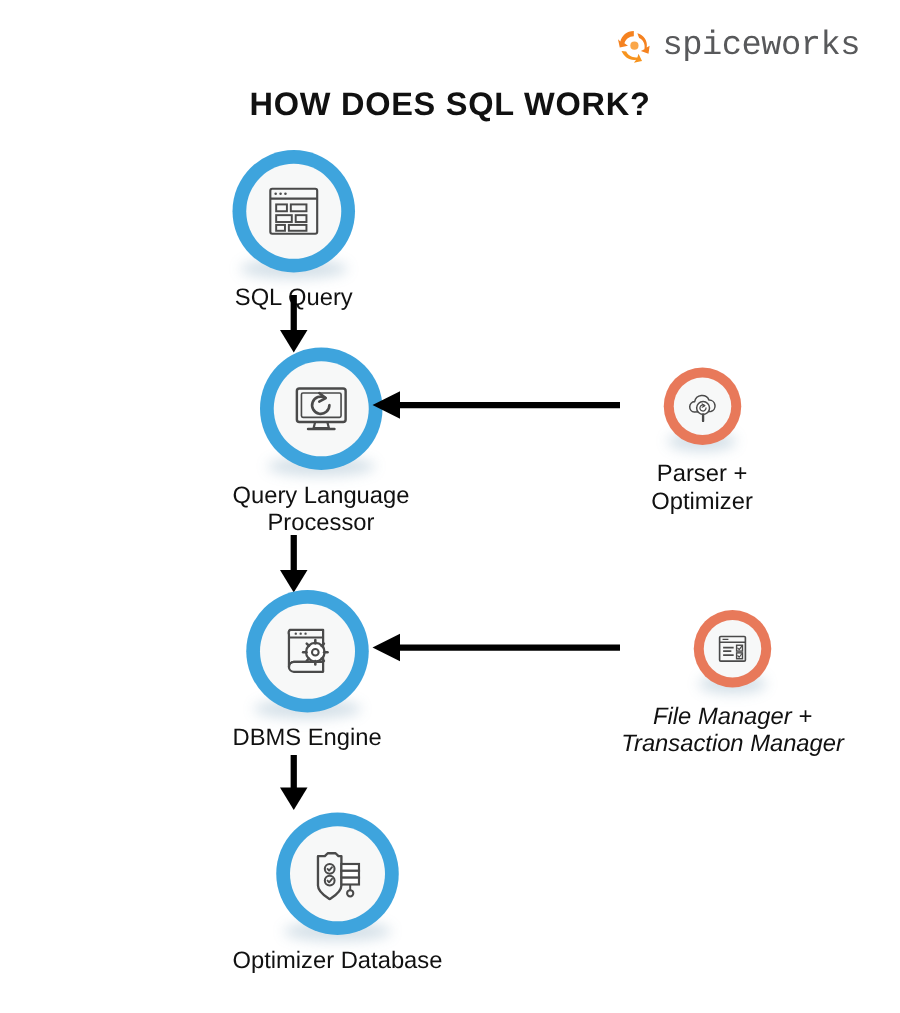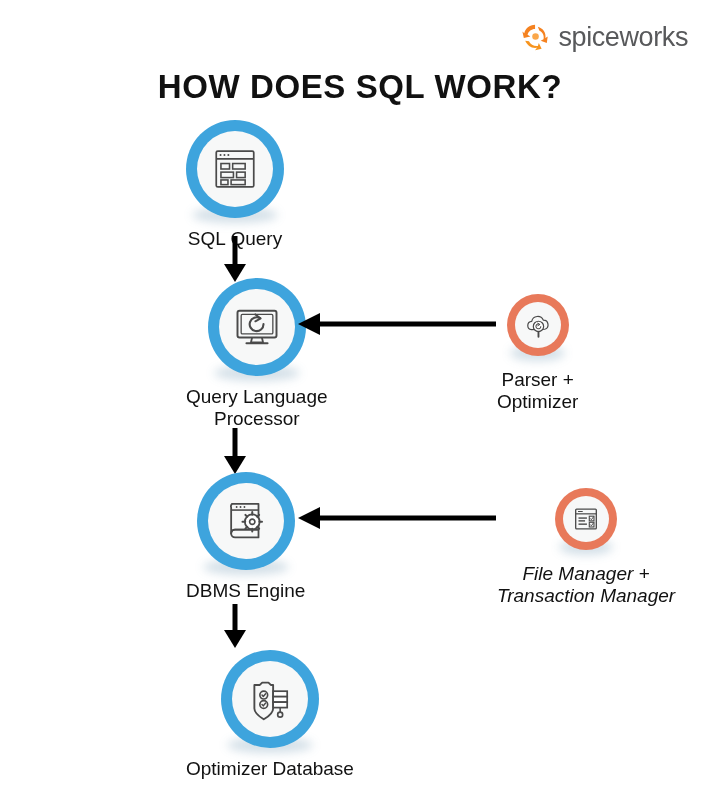--- a/index.html
+++ b/index.html
@@ -24,30 +24,31 @@
     align-items: center;
     gap: 7px;
   }
   .brand-mark { width: 30px; height: 30px; display: block; }
   .brand-word {
     font-size: 27px;
     font-weight: 400;
     color: #58595b;
     letter-spacing: -0.4px;
     line-height: 1;
+    font-family: Liberation Mono, monospace;
   }
 
   
   .title {
     position: absolute;
     top: 68px;
     left: 0;
     width: 720px;
     text-align: center;
-    font-size: 33px;
+    font-size: 26px;
     font-weight: 700;
     color: #111111;
     letter-spacing: 0.6px;
   }
 
   
   .node {
     position: absolute;
     display: flex;
     flex-direction: column;
@@ -92,21 +93,21 @@
   }
 
   
   .disc-blue-lg { width: 98px; height: 98px; background: #3ea4dd; padding: 11px; box-sizing: border-box; }
   .disc-orange  { width: 62px; height: 62px; background: #e8795a; padding: 8px;  box-sizing: border-box; }
 
   .n-sqlquery  { top: 120px; left: 186px; }
   .n-qlp       { top: 278px; left: 186px; justify-content: center; }
   .n-dbms      { top: 472px; left: 186px; align-items: center; }
   .n-physdb    { top: 650px; left: 186px; }
-  .n-parser    { top: 294px; left: 497px; }
+  .n-parser    { top: 294px; left: 521px; }
   .n-filemgr   { top: 488px; left: 497px; font-style: italic; }
 
   .n-parser .node-label,
   .n-filemgr .node-label { margin-top: 13px; }
 
   
   .arrow { position: absolute; }
   .a-v1 { top: 236px; left: 205px; }
   .a-v2 { top: 428px; left: 205px; }
   .a-v3 { top: 604px; left: 205px; }

